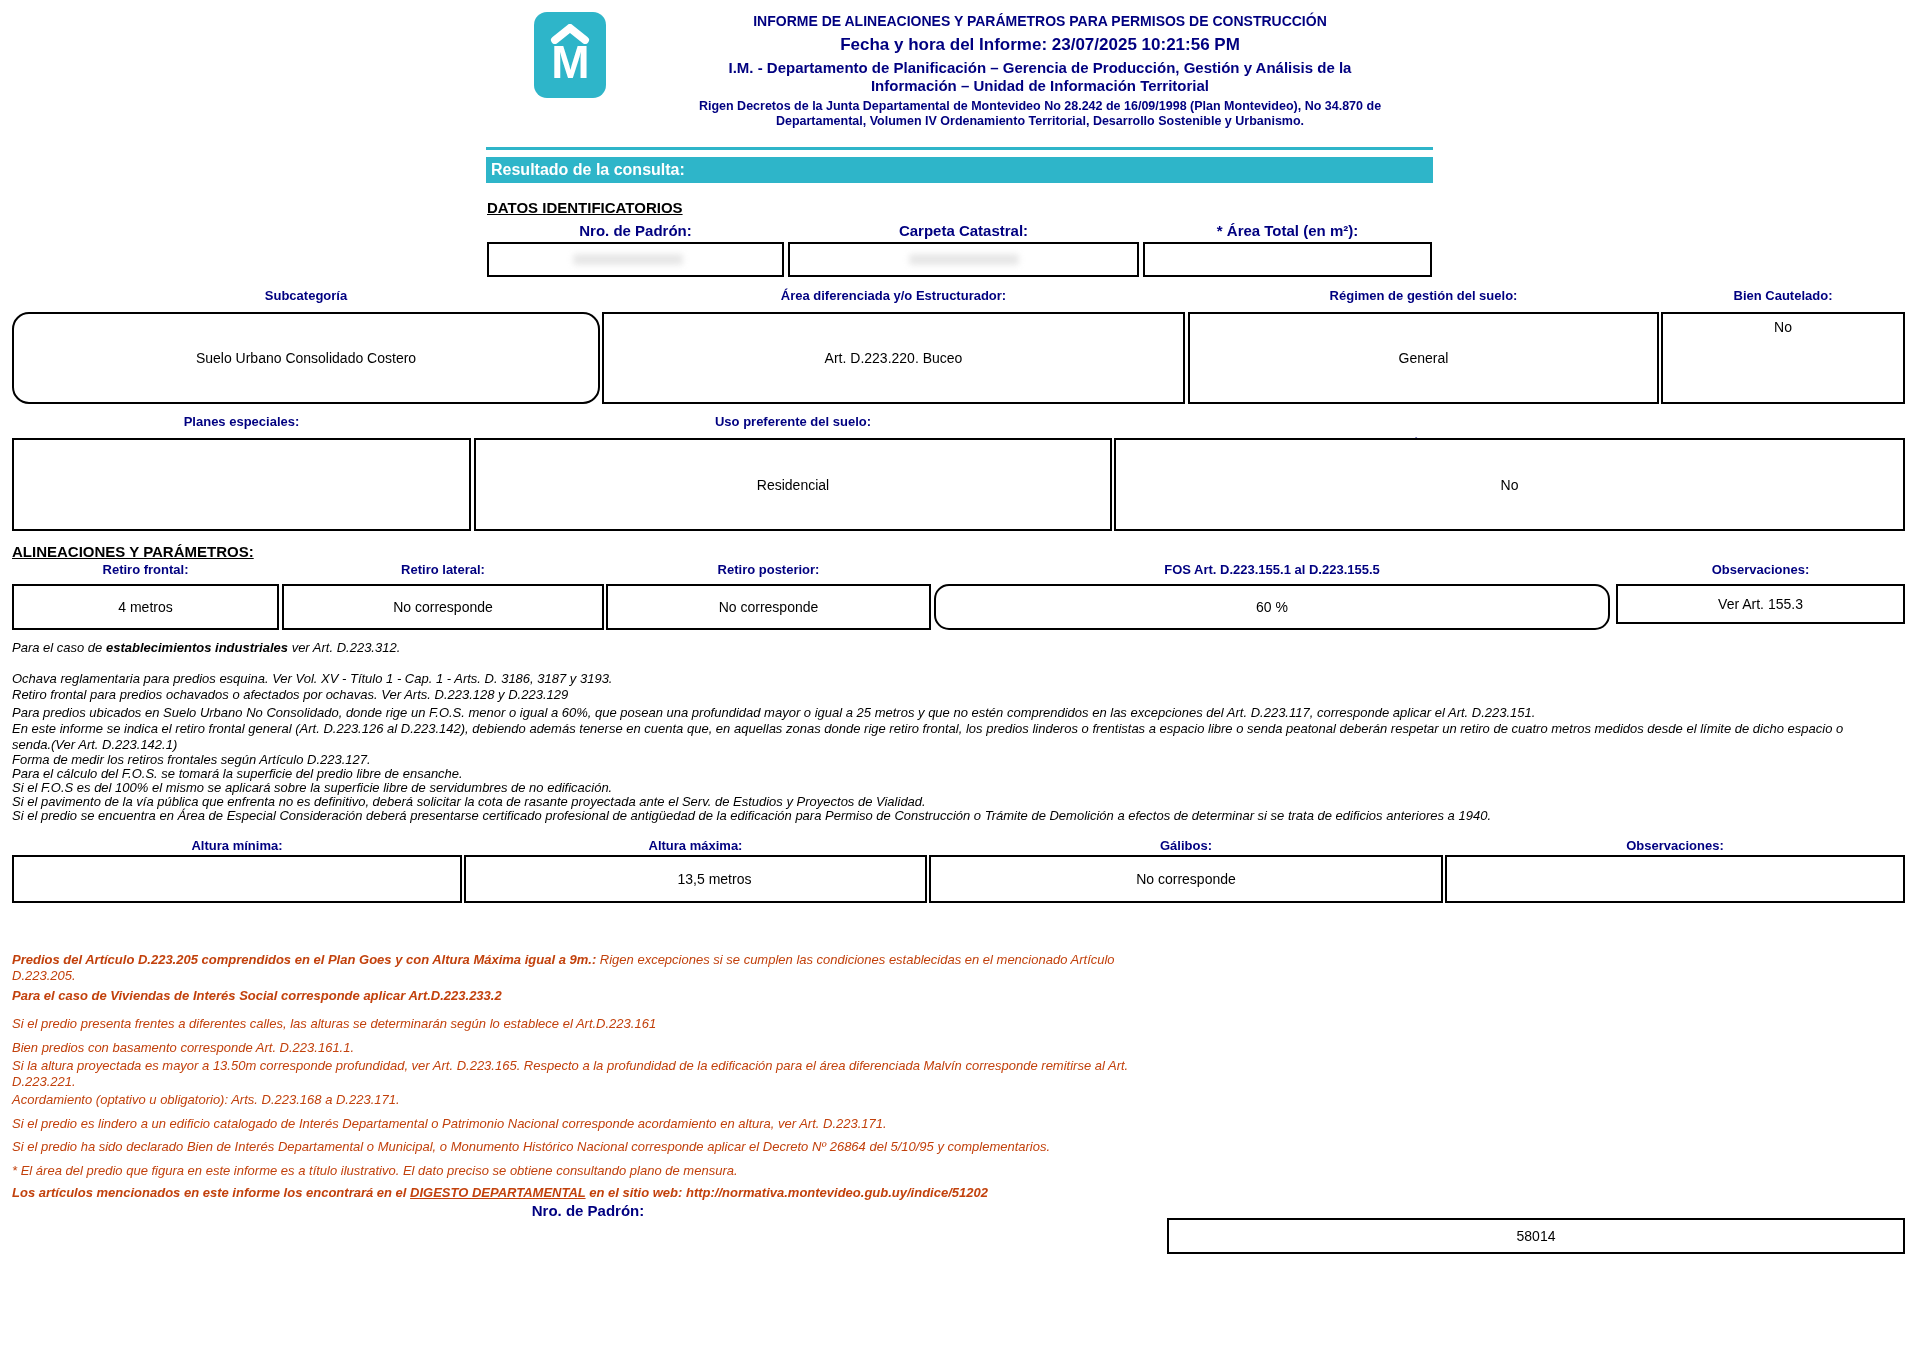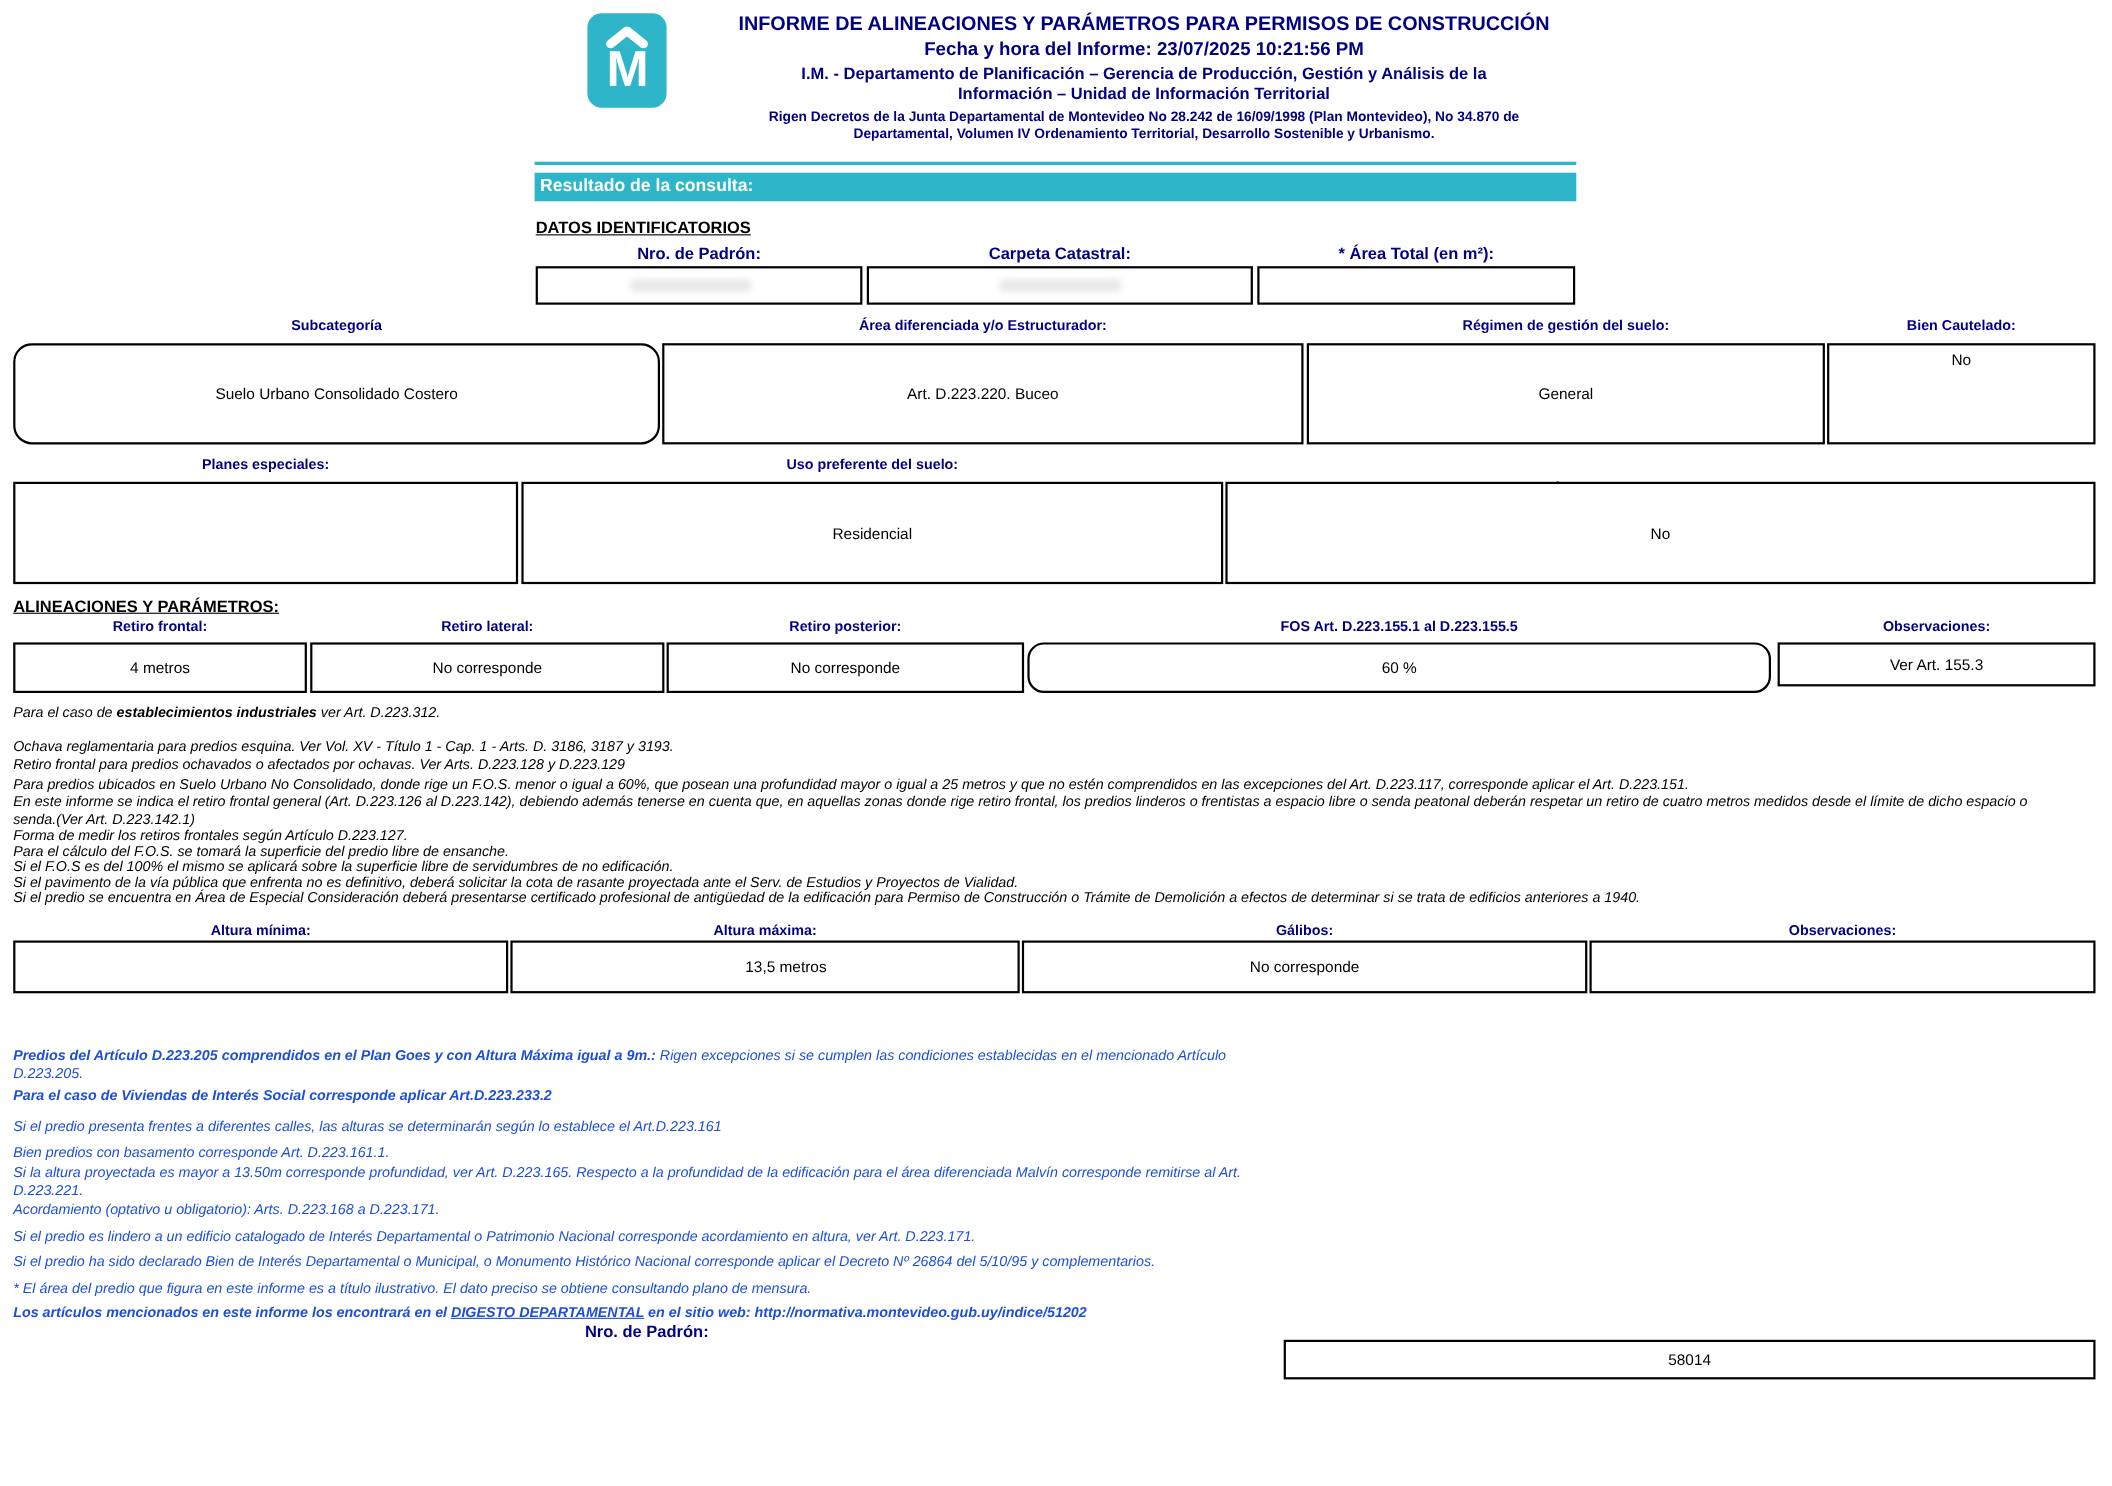--- a/index.html
+++ b/index.html
@@ -11,21 +11,21 @@
   }
   
   .logo {
     position:absolute; left:534px; top:12px; width:72px; height:86px;
     background:var(--teal); border-radius:13px; display:flex; flex-direction:column;
     align-items:center; justify-content:flex-start; padding-top:12px; box-sizing:border-box;
   }
   .logo-caret { width:42px; height:20px; display:block; }
   .logo-m { color:#fff; font-weight:bold; font-size:46px; line-height:42px; margin-top:-3px; letter-spacing:-1px; }
   .hdr { position:absolute; left:560px; top:10px; width:960px; text-align:center; color:var(--navy); font-weight:bold; }
-  .h-title   { font-size:18px; line-height:22px; }
+  .h-title   { font-size:14px; line-height:22px; }
   .h-date    { font-size:17px; line-height:21px; margin-top:2px; }
   .h-dept    { font-size:15px; line-height:18px; }
   .h-dept-block { margin-top:4px; }
   .h-decree  { font-size:12.5px; line-height:15px; }
   .h-decree-block { margin-top:4px; }
   .teal-rule { position:absolute; left:486px; top:147px; width:947px; height:3px; background:var(--teal); }
   .result-bar {
     position:absolute; left:486px; top:157px; width:947px; height:26px; background:var(--teal);
     color:#fff; font-weight:bold; font-size:16px; display:flex; align-items:center;
     padding-left:5px; box-sizing:border-box;
@@ -40,21 +40,21 @@
   .col-header { position:absolute; text-align:center; color:var(--navy); font-weight:bold; font-size:13px; line-height:16px; }
   .cell {
     position:absolute; border:2px solid #000; box-sizing:border-box; background:#fff;
     display:flex; align-items:center; justify-content:center; font-size:14px; color:#000; text-align:center;
   }
   .cell.v-top { align-items:flex-start; padding-top:5px; }
   .fine { position:absolute; left:12px; top:640px; width:1896px; font-style:italic; font-size:13px; line-height:16px; color:#000; }
   .fine .gap-after { margin-bottom:15px; }
   .fine .small-gap { margin-bottom:2px; }
   .fine .tight { line-height:14px; }
-  .notes { position:absolute; left:12px; top:952px; width:1896px; font-style:italic; font-size:13px; line-height:16px; color:#1d4ed8; }
+  .notes { position:absolute; left:12px; top:952px; width:1896px; font-style:italic; font-size:13px; line-height:16px; color:#c2410c; }
   .notes .b { font-weight:bold; }
   .u { text-decoration:underline; }
   .mb4 { margin-bottom:4px; } .mb12 { margin-bottom:12px; } .mb8 { margin-bottom:8px; }
   .mb2 { margin-bottom:2px; } .mb7 { margin-bottom:7px; } .mb6 { margin-bottom:6px; }
   .footer-label { position:absolute; left:0; top:1202px; width:1176px; text-align:center; color:var(--navy); font-weight:bold; font-size:15px; }
   .footer-box { position:absolute; left:1167px; top:1218px; width:738px; height:36px; }
 </style>
 </head>
 <body>
 

